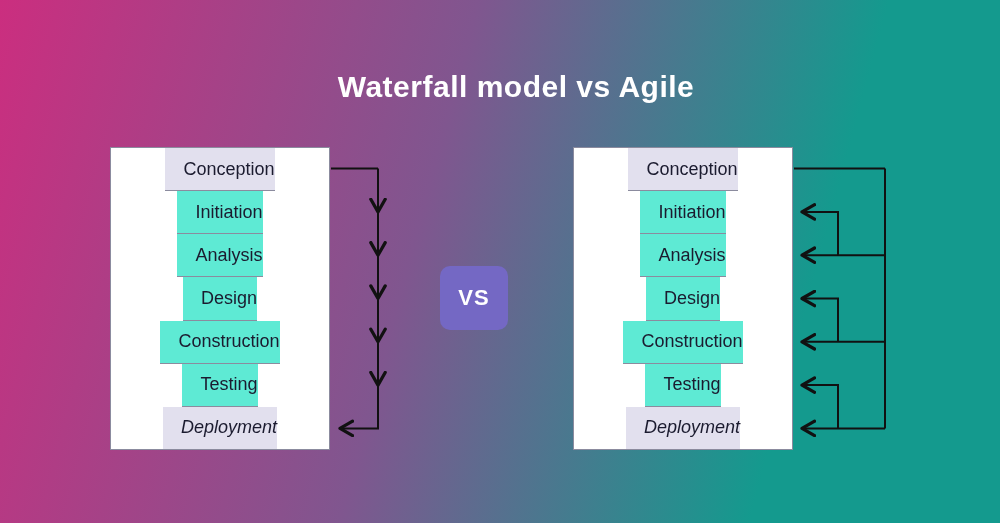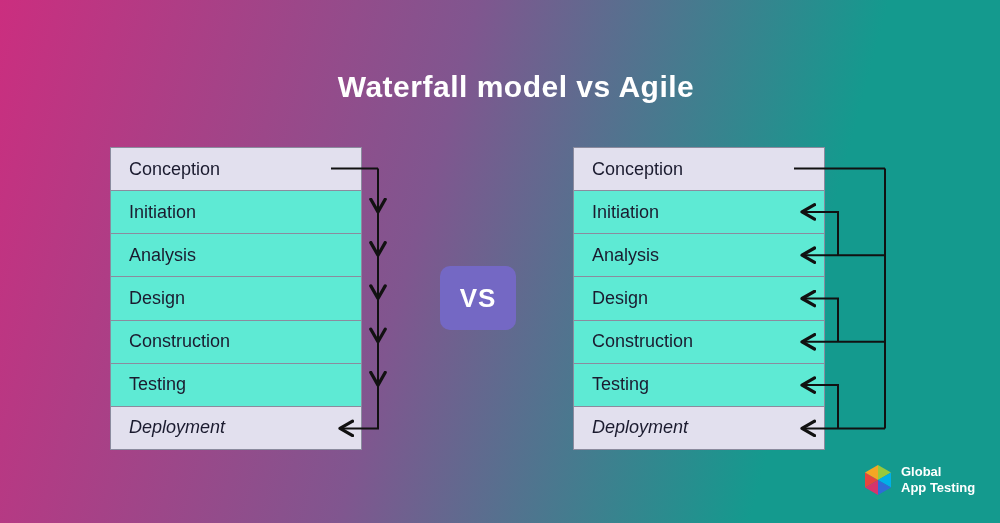--- a/index.html
+++ b/index.html
@@ -19,42 +19,43 @@
     width:1000px;height:523px;
     overflow:hidden;
     background:linear-gradient(105deg, var(--bg-from) 0%, var(--bg-mid) 42%, var(--bg-to) 78%);
   }
   .title{
     position:absolute;top:70px;left:16px;width:100%;
     text-align:center;color:#ffffff;
     font-size:30px;font-weight:700;letter-spacing:0.5px;
   }
   .phase-table{
-    position:absolute;top:147px;width:252px;height:303px;
+    position:absolute;top:147px;width:220px;height:303px;
     display:flex;flex-direction:column;
     border:1px solid var(--row-border);
     background:#ffffff;
+    align-items:center;
   }
   .phase-table.left{left:110px;}
   .phase-table.right{left:573px;}
   .phase-row{
     flex:1;display:flex;align-items:center;
     padding-left:18px;
     font-size:18px;color:var(--text-dark);
     background:#5eead4;
     border-bottom:1px solid var(--row-border);
   }
   .phase-row:last-child{border-bottom:none;font-style:italic;}
   .phase-row.hl{background:var(--row-highlight);}
   .vs-badge{
-    position:absolute;left:440px;top:266px;width:76px;height:64px;
+    position:absolute;left:440px;top:266px;width:68px;height:64px;
     background:var(--accent-purple);
     border-radius:10px;
     display:flex;align-items:center;justify-content:center;
-    color:#ffffff;font-size:26px;font-weight:700;letter-spacing:1px;
+    color:#ffffff;font-size:22px;font-weight:700;letter-spacing:1px;
   }
   .flow-overlay{
     position:absolute;left:0;top:0;width:1000px;height:523px;
     pointer-events:none;
   }
   .logo{
     position:absolute;left:863px;top:464px;
     display:flex;align-items:center;gap:8px;
   }
   .logo-text{
@@ -112,28 +113,14 @@
       <path d="M885,168.6 L885,428.4"></path>
       <path d="M885,255.2 L802,255.2" marker-end="url(#arr)"></path>
       <path d="M838,255.2 L838,211.9 L802,211.9" marker-end="url(#arr)"></path>
       <path d="M885,341.8 L802,341.8" marker-end="url(#arr)"></path>
       <path d="M838,341.8 L838,298.5 L802,298.5" marker-end="url(#arr)"></path>
       <path d="M885,428.4 L802,428.4" marker-end="url(#arr)"></path>
       <path d="M838,428.4 L838,385.1 L802,385.1" marker-end="url(#arr)"></path>
     </g>
   </svg>
 
-  <div class="logo">
-    <svg width="30" height="32" viewBox="0 0 30 32" xmlns="http://www.w3.org/2000/svg">
-      <polygon points="15,16 15,1 28,8.5" fill="#97c93d"></polygon>
-      <polygon points="15,16 28,8.5 28,23.5" fill="#00b0e8"></polygon>
-      <polygon points="15,16 28,23.5 15,31" fill="#2f6bd8"></polygon>
-      <polygon points="15,16 15,31 2,23.5" fill="#d6346c"></polygon>
-      <polygon points="15,16 2,23.5 2,8.5" fill="#e8453c"></polygon>
-      <polygon points="15,16 2,8.5 15,1" fill="#f5a623"></polygon>
-    </svg>
-    <div class="logo-text">
-      <div>Global</div>
-      <div>App Testing</div>
-    </div>
-  </div>
 
 </div>
 
 </body></html>

